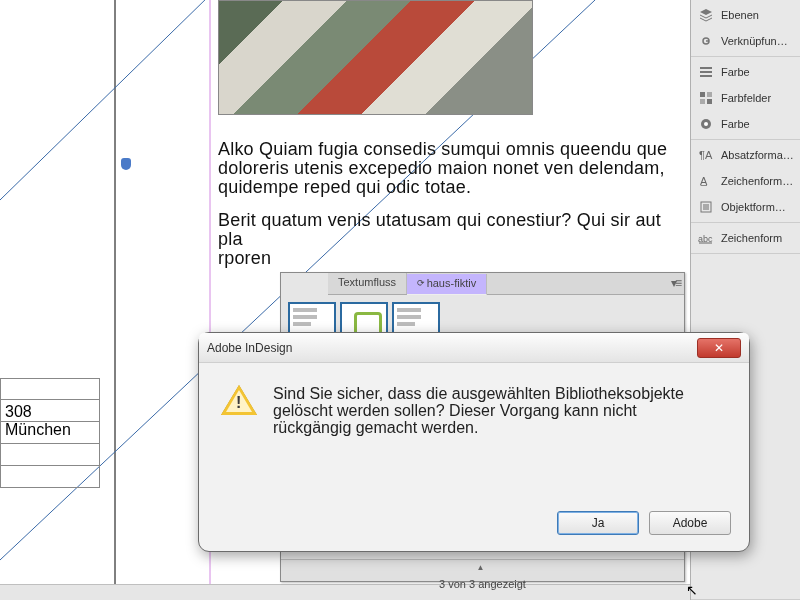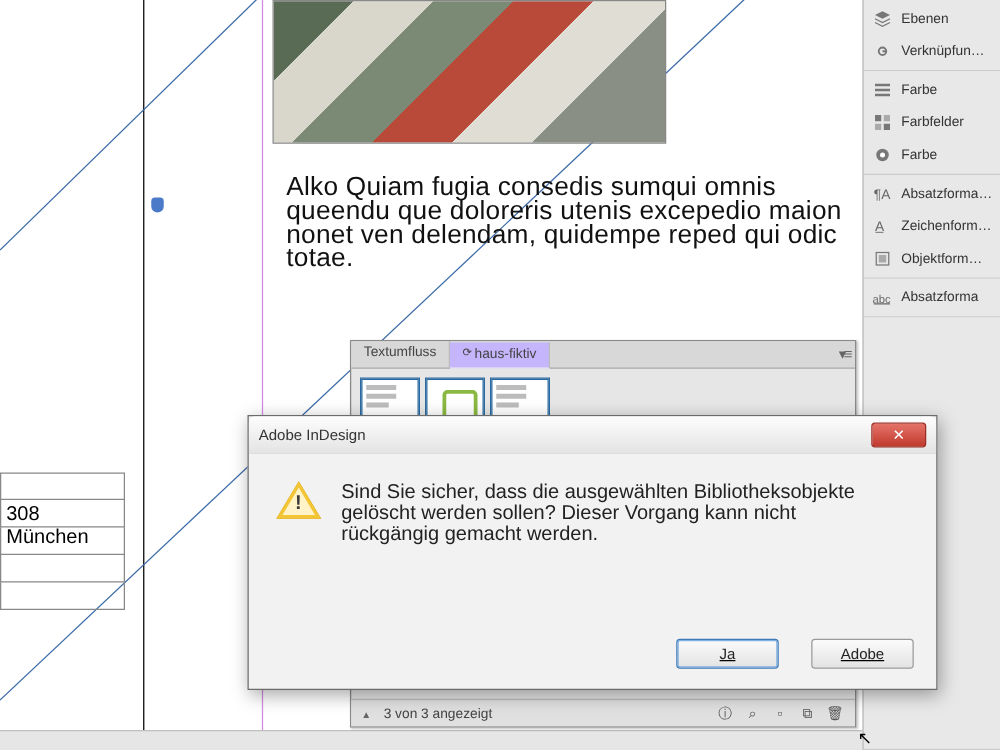--- a/index.html
+++ b/index.html
@@ -24,70 +24,69 @@
 .page-shadow { position: absolute; left: 115px; top: -20px; width: 560px; height: 620px; background: #fff;  }
 svg.guides { position: absolute; left: 0; top: 0; width: 690px; height: 600px; pointer-events: none; }
 
 .img-block {
   position: absolute; left: 218px; top: 0; width: 315px; height: 115px;
   background: linear-gradient(135deg,#5a6b55 0 15%,#d9d6cc 15% 30%,#7a8a74 30% 45%,#b94a3a 45% 60%,#e0ded4 60% 75%,#8a8f86 75% 100%);
   border: 1px solid #888;
 }
 .text-block {
   position: absolute; left: 218px; top: 140px; width: 455px;
-  font-size: 21px; line-height: 19px; letter-spacing: .2px; color: #111;
+  font-size: 18px; line-height: 19px; letter-spacing: .2px; color: #111;
   font-family: Verdana, Geneva, sans-serif;
-  margin-left: 11px;
 }
 .text-block p { margin-bottom: 14px; }
 
 
 .mini-table { position: absolute; left: 0; top: 378px; width: 100px; }
 .mini-table div { border: 1px solid #888; border-top: none; height: 22px; font-size: 16px; padding: 3px 4px; }
 .mini-table div:first-child { border-top: 1px solid #888; }
 
 
 .hscroll { position: absolute; left: 0; bottom: 0; width: 690px; height: 16px; background: #e6e6e6; border-top: 1px solid #bfbfbf; }
 
 
 .anchor { position: absolute; left: 121px; top: 158px; width: 10px; height: 12px; background: #4a7ac8; border-radius: 3px 3px 5px 5px; }
 
 
 .lib-panel {
   position: absolute; left: 280px; top: 272px; width: 405px; height: 310px;
   background: #e6e6e6; border: 1px solid #8a8a8a; box-shadow: 1px 1px 2px rgba(0,0,0,.25);
 }
-.lib-tabs { display: flex; height: 22px; background: #d8d8d8; border-bottom: 1px solid #aaa; font-size: 11px; }
+.lib-tabs { display: flex; height: 22px; background: #d8d8d8; border-bottom: 1px solid #aaa; font-size: 11px; margin-left: 47px; }
 .lib-tab { padding: 3px 10px; border-right: 1px solid #bbb; color: #444; cursor: pointer; }
 .lib-tab.active { background: #c4b5fd; border-bottom: 1px solid #eee; position: relative; top: 1px; }
 .lib-tab .upd { font-size: 9px; vertical-align: 1px; margin-right: 2px; }
 .lib-thumbs { display: flex; gap: 6px; padding: 8px; }
 .thumb { width: 46px; height: 38px; border: 1px solid #2b6aa0; background: #fff; position: relative; }
 .thumb.sel { outline: 1px solid #2b6aa0; }
 .thumb .bar { position: absolute; left: 3px; width: 24px; height: 4px; background: #bcbcbc; }
 .thumb .b1 { top: 4px; } .thumb .b2 { top: 11px; } .thumb .b3 { top: 18px; width: 18px; }
 .thumb.logo::after {
   content: ""; position: absolute; left: 12px; top: 8px; width: 22px; height: 22px;
   border: 3px solid #8ab842; border-radius: 4px;
 }
 .lib-status {
   position: absolute; left: 0; bottom: 0; height: 22px; width: 100%;
   background: #e0e0e0; border-top: 1px solid #bbb; font-size: 11px;
-  display: flex; align-items: center; padding: 0 8px; gap: 6px; color: #444;
+  display: flex; align-items: center; padding: 0 8px; gap: 6px; color: #444; flex-direction: column;
 }
 .lib-status .spacer { flex: 1; }
 .lib-status .ico { width: 16px; height: 16px; display: flex; align-items: center; justify-content: center; color: #555; cursor: pointer; }
 .lib-status .chev::before { content: "▲"; font-size: 8px; color: #666; margin-right: 4px; }
 .lib-panel .menu-handle { position: absolute; right: 4px; top: 3px; font-size: 12px; color: #666; }
 .lib-panel .menu-handle::before { content: "▾≡"; letter-spacing: -2px; }
 
 
 .dialog {
   position: absolute; left: 198px; top: 332px; width: 552px; height: 220px;
-  background: #f2f2f2; border: 1px solid #6b6b6b; border-radius: 0;
+  background: #f2f2f2; border: 1px solid #6b6b6b; border-radius: 11px;
   box-shadow: 2px 4px 14px rgba(0,0,0,.35);
 }
 .dlg-title {
   height: 30px; background: linear-gradient(#fdfdfd,#e4e4e4);
   border-bottom: 1px solid #cfcfcf; border-radius: 5px 5px 0 0;
   display: flex; align-items: center; padding: 0 8px; font-size: 12px; color: #333;
 }
 .dlg-title .t { flex: 1; }
 .dlg-close {
   width: 44px; height: 20px; background: linear-gradient(#e57368,#c13a2e);
@@ -105,21 +104,21 @@
 }
 .dlg-icon .tri-in {
   width: 0; height: 0; border-left: 13px solid transparent; border-right: 13px solid transparent;
   border-bottom: 22px solid #fff3c7; position: absolute; top: 5px; left: 5px;
 }
 .dlg-icon .bang {
   position: absolute; left: 15px; top: 9px; font-size: 16px; font-weight: bold; color: #3a3a3a;
 }
 .dlg-msg { font-size: 16px; color: #222; line-height: 17px; max-width: 430px; }
 .dlg-buttons {
-  position: absolute; right: 18px; bottom: 16px; display: flex; gap: 26px; text-decoration: underline;
+  position: absolute; right: 18px; bottom: 16px; display: flex; gap: 10px;
 }
 .dlg-btn {
   min-width: 82px; height: 24px; background: linear-gradient(#fbfbfb,#e3e3e3);
   border: 1px solid #9a9a9a; border-radius: 3px; font-size: 12px; color: #222;
   display: flex; align-items: center; justify-content: center; cursor: pointer;
 }
 .dlg-btn.def { border-color: #3e7ab7; box-shadow: 0 0 0 1px #7db0e4 inset; }
 
 .cursor-arrow { position: absolute; left: 686px; top: 582px; font-size: 14px; color: #000; pointer-events: none; }
 </style>
@@ -132,20 +131,24 @@
     <line x1="115" y1="0" x2="115" y2="600" stroke="#000" stroke-width="1"></line>
     <line x1="210" y1="0" x2="210" y2="600" stroke="#d38ae2" stroke-width="1"></line>
     <line x1="0" y1="200" x2="210" y2="-5" stroke="#3a6aa8" stroke-width="1"></line>
     <line x1="0" y1="560" x2="680" y2="-80" stroke="#3a6aa8" stroke-width="1"></line>
   </svg>
   <div class="anchor"></div>
   <div class="img-block"></div>
 
   <div class="text-block">
     <p>Alko Quiam fugia consedis sumqui omnis queendu que doloreris utenis excepedio maion nonet ven delendam, quidempe reped qui odic totae.</p>
+    <p>
+      <span>Berit quatum venis utatusam qui conestiur? Qui sir aut pla</span><br>
+      <span>rporen</span>
+    </p>
   </div>
 
   <div class="mini-table">
     <div></div>
     <div>308 München</div>
     <div></div>
     <div></div>
     <div></div>
   </div>
 
@@ -231,21 +234,21 @@
     </div>
   </div>
   <div class="panel-group">
     <div class="panel-row">
       <span class="pi">
           <svg viewBox="0 0 16 16">
             <text x="0" y="12" font-size="9" fill="#666">abc</text>
             <line x1="1" y1="13" x2="14" y2="13" stroke="#666"></line>
           </svg>
         </span>
-      <span>Absatzforma</span>
+      <span>Zeichenform</span>
     </div>
   </div>
   <div class="panel-group" style="flex:1"></div>
 </div>
 
 <div class="lib-panel">
   <div class="lib-tabs">
     <div class="lib-tab">Textumfluss</div>
     <div class="lib-tab active"><span class="upd">⟳</span><span>haus-fiktiv</span></div>
   </div>

